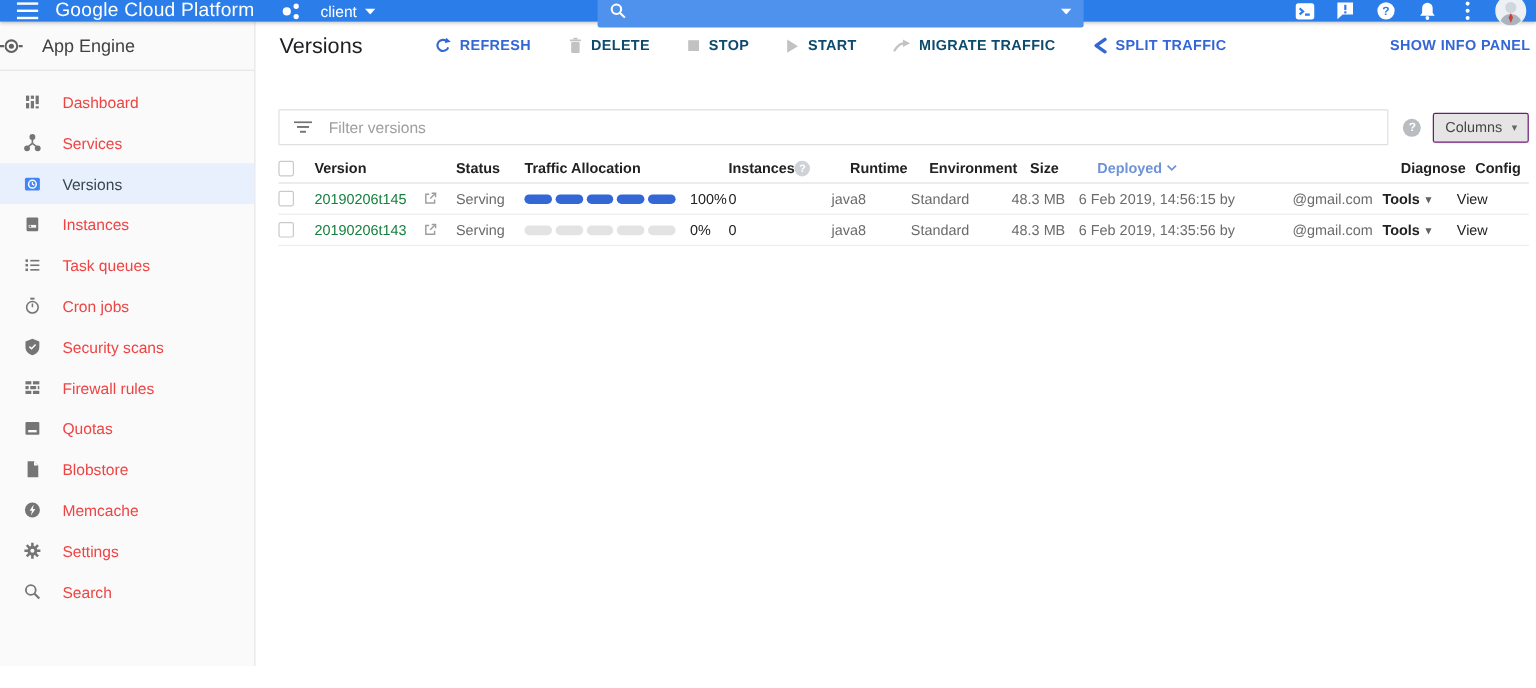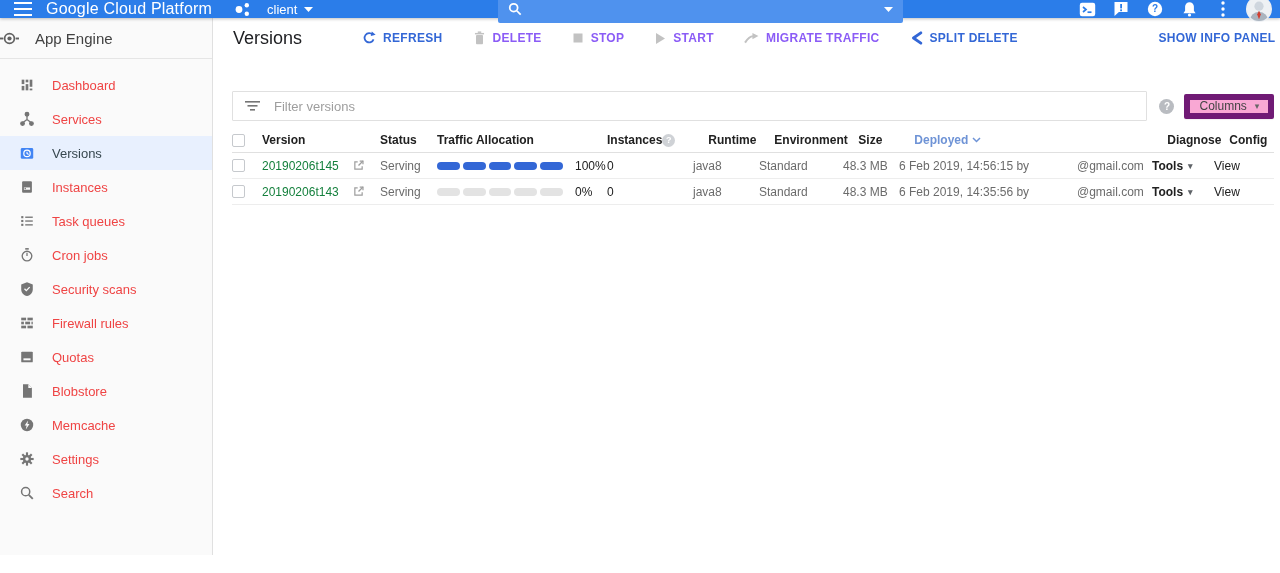--- a/index.html
+++ b/index.html
@@ -32,32 +32,32 @@
   .sb-item .sb-label { margin-left:16px; font-size:13px; color:#ef4444; }
   .sb-item.active { background:#e8f0fe; }
   .sb-item.active .sb-label { color:#37474f; }
 
   .main { flex:1; background:#fff; }
   .mtoolbar { height:40px; display:flex; align-items:center; padding-left:20px; padding-right:22px; }
   .mtitle { font-size:18px; color:#202124; margin-right:60px; }
   .tb-btn { display:flex; align-items:center; gap:7px; font-size:12px; font-weight:bold; letter-spacing:.3px;
             cursor:pointer; margin-right:30px; white-space:nowrap; }
   .tb-btn.on { color:#3367d6; }
-  .tb-btn.off { color:#8b5cf6; cursor:default; }
+  .tb-btn.off { color:#0c4a6e; cursor:default; }
   .info-panel { margin-left:auto; font-size:12px; font-weight:bold; letter-spacing:.3px; color:#3367d6; cursor:pointer; }
 
   .content { padding:33px 23px 0 19px; }
   .filter-row { display:flex; align-items:center; }
   .filter-box { flex:1; height:30px; border:1px solid #e0e0e0; border-radius:1px; display:flex; align-items:center;
                 padding:0 12px; background:#fff; }
   .filter-box input { flex:1; border:none; outline:none; font-size:13px; color:#3c4043; margin-left:14px; }
   .filter-box input::placeholder { color:#9e9e9e; }
   .qhelp { width:15px; height:15px; border-radius:50%; background:#b9bcc1; color:#fff; font-size:10px; font-weight:bold;
            display:flex; align-items:center; justify-content:center; margin:0 10px 0 12px; cursor:pointer; }
-  .columns-btn { height:25px; border:6px solid #701a75; border-radius:2px; background:#f9a8d4; display:flex;
+  .columns-btn { height:25px; border:1px solid #701a75; border-radius:2px; background:#e5e5e5; display:flex;
                  align-items:center; padding:0 9px; font-size:12px; color:#444; gap:8px; cursor:pointer;
                  box-shadow:0 1px 1px rgba(0,0,0,.05); }
   .caret-dn { font-size:9px; color:#666; }
 
   
   .vtable { margin-top:7px; }
   .trow { display:flex; align-items:center; height:26px; border-bottom:1px solid #ededed; font-size:12px; color:#6b6b6b; }
   .trow.thead { height:25px; border-bottom:1px solid #e0e0e0; color:#212121; font-weight:bold; }
   .c-check { flex:0 0 30px; display:flex; align-items:center; }
   .cbox { width:13px; height:13px; border:1px solid #c6c9cd; border-radius:2px; background:#fff; cursor:pointer; }
@@ -398,21 +398,21 @@
             <path d="M1 11.5 Q5.5 4.5 9.5 4.5" fill="none" stroke="#c2c2c2" stroke-width="2.2"></path>
             <polygon points="9,1 15.5,4.3 9,7.8" fill="#c2c2c2"></polygon>
           </svg>
         <span>MIGRATE TRAFFIC</span>
       </span>
 
       <span class="tb-btn on">
         <svg width="13" height="14" viewBox="0 0 15 16">
             <polyline points="12.5,2 4,8 12.5,14" fill="none" stroke="#3367d6" stroke-width="3.2" stroke-linecap="round" stroke-linejoin="round"></polyline>
           </svg>
-        <span>SPLIT DELETE</span>
+        <span>SPLIT TRAFFIC</span>
       </span>
 
       <span class="info-panel">SHOW INFO PANEL</span>
     </div>
 
     <div class="content">
 
       <div class="filter-row">
         <div class="filter-box">
           <svg width="15" height="10" viewBox="0 0 15 10">

